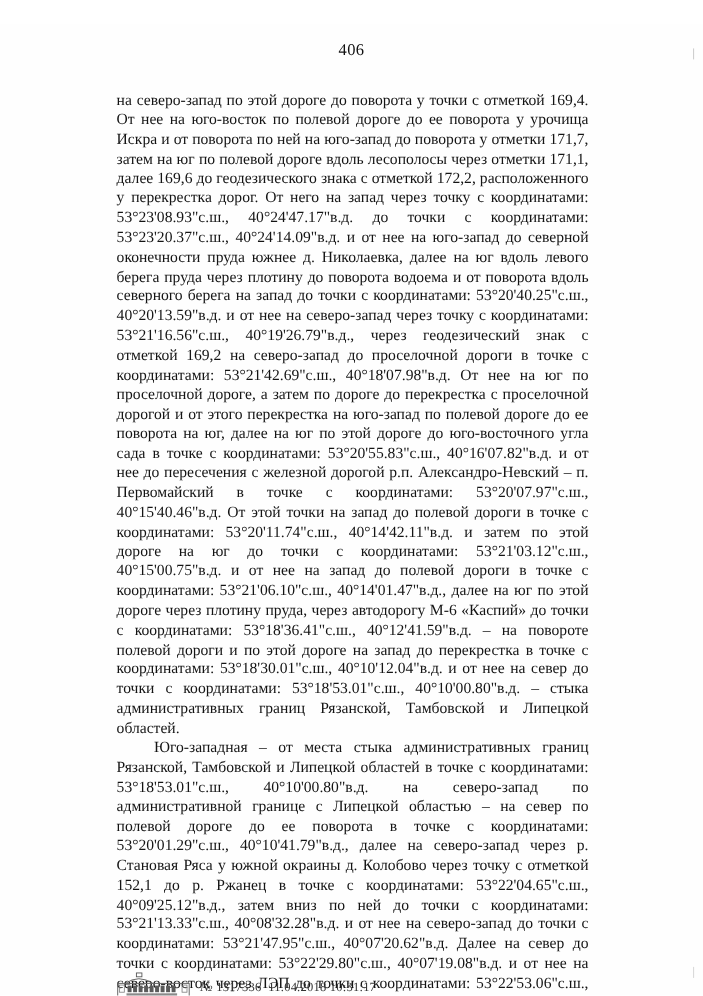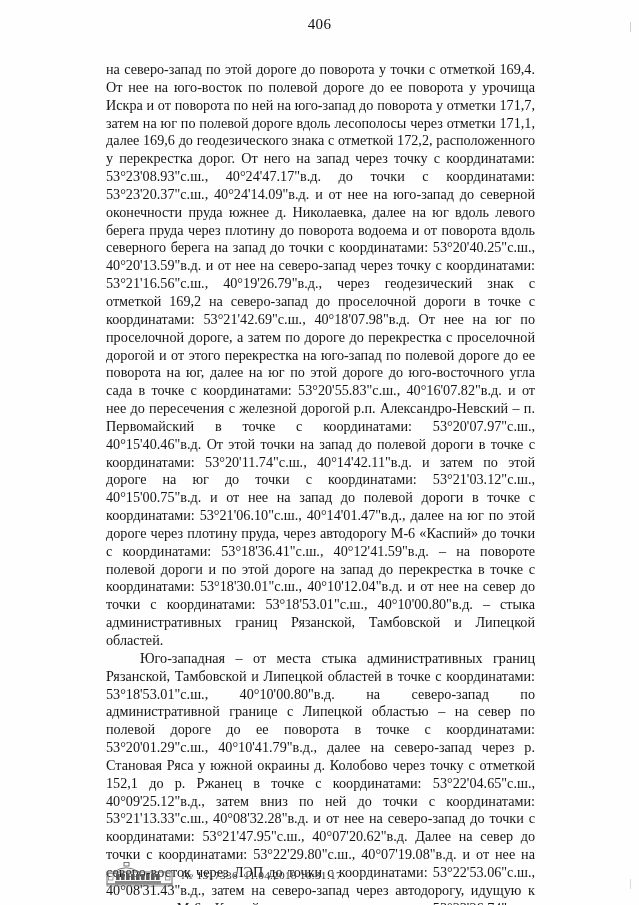--- a/index.html
+++ b/index.html
@@ -13,20 +13,21 @@
     position: relative;
     font-family: "Liberation Serif", "DejaVu Serif", serif;
     color: #1a1a1a;
     overflow: hidden;
   }
 
   .page {
     position: absolute;
     inset: 0;
     background: #fefefe;
+    margin-top: 22px;
   }
 
   .page-number {
     position: absolute;
     top: 16px;
     left: 0;
     width: 639px;
     text-align: center;
     font-size: 15px;
     letter-spacing: 0.3px;

